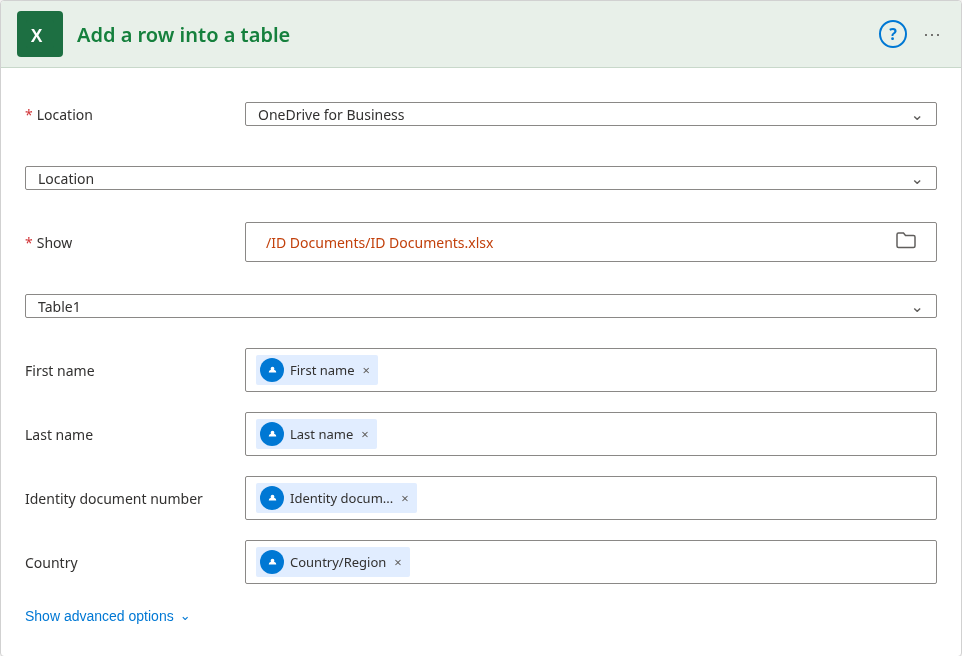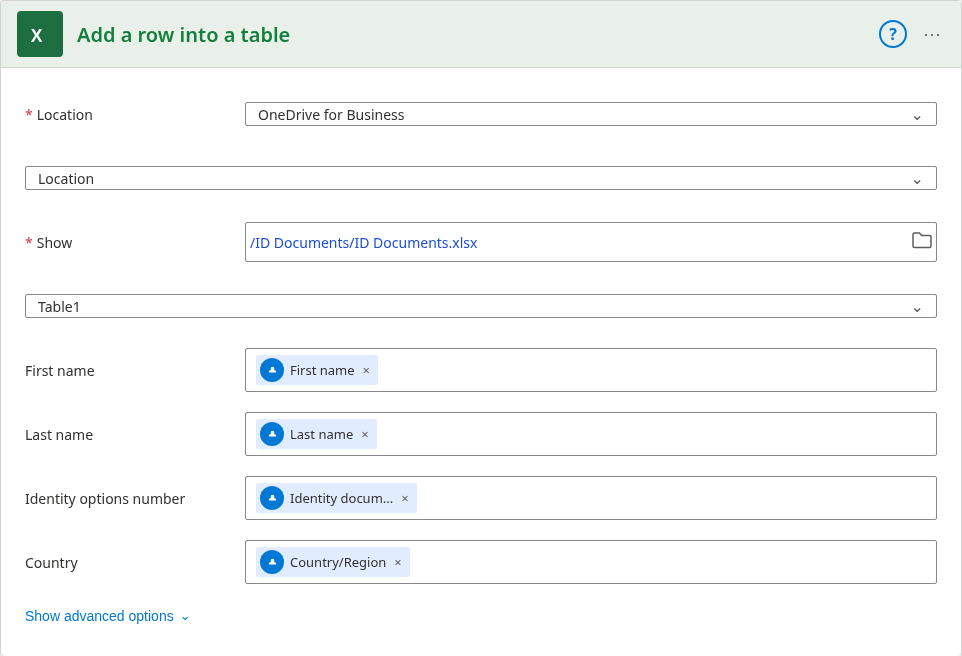--- a/index.html
+++ b/index.html
@@ -119,23 +119,23 @@
     }
     .dropdown-arrow {
       color: #605e5c;
       font-size: 16px;
     }
     .text-field {
       display: flex;
       align-items: center;
       border: 1px solid #8a8886;
       border-radius: 2px;
-      padding: 6px 4px;
-      font-size: 14px;
-      color: #1d4ed8;
+      padding: 6px 20px;
+      font-size: 14px;
+      color: #c2410c;
       background: #fff;
       height: 40px;
       justify-content: space-between;
     }
     .file-icon {
       color: #605e5c;
       font-size: 17px;
     }
     .tag-field {
       display: flex;
@@ -298,21 +298,21 @@
               </svg>
             </div>
             <span>Last name</span>
             <span class="tag-close">×</span>
           </div>
         </div>
       </div>
     </div>
 
     <div class="form-row">
-      <div class="field-label">Identity options number</div>
+      <div class="field-label">Identity document number</div>
       <div class="field-control">
         <div class="tag-field">
           <div class="tag">
             <div class="tag-icon">
               <svg viewBox="0 0 16 16">
                 <circle cx="8" cy="8" r="7" fill="#0078d4"></circle>
                 <path d="M4 10c0-2 2-3 4-3s4 1 4 3" fill="white"></path>
                 <circle cx="8" cy="6" r="2" fill="white"></circle>
               </svg>
             </div>

